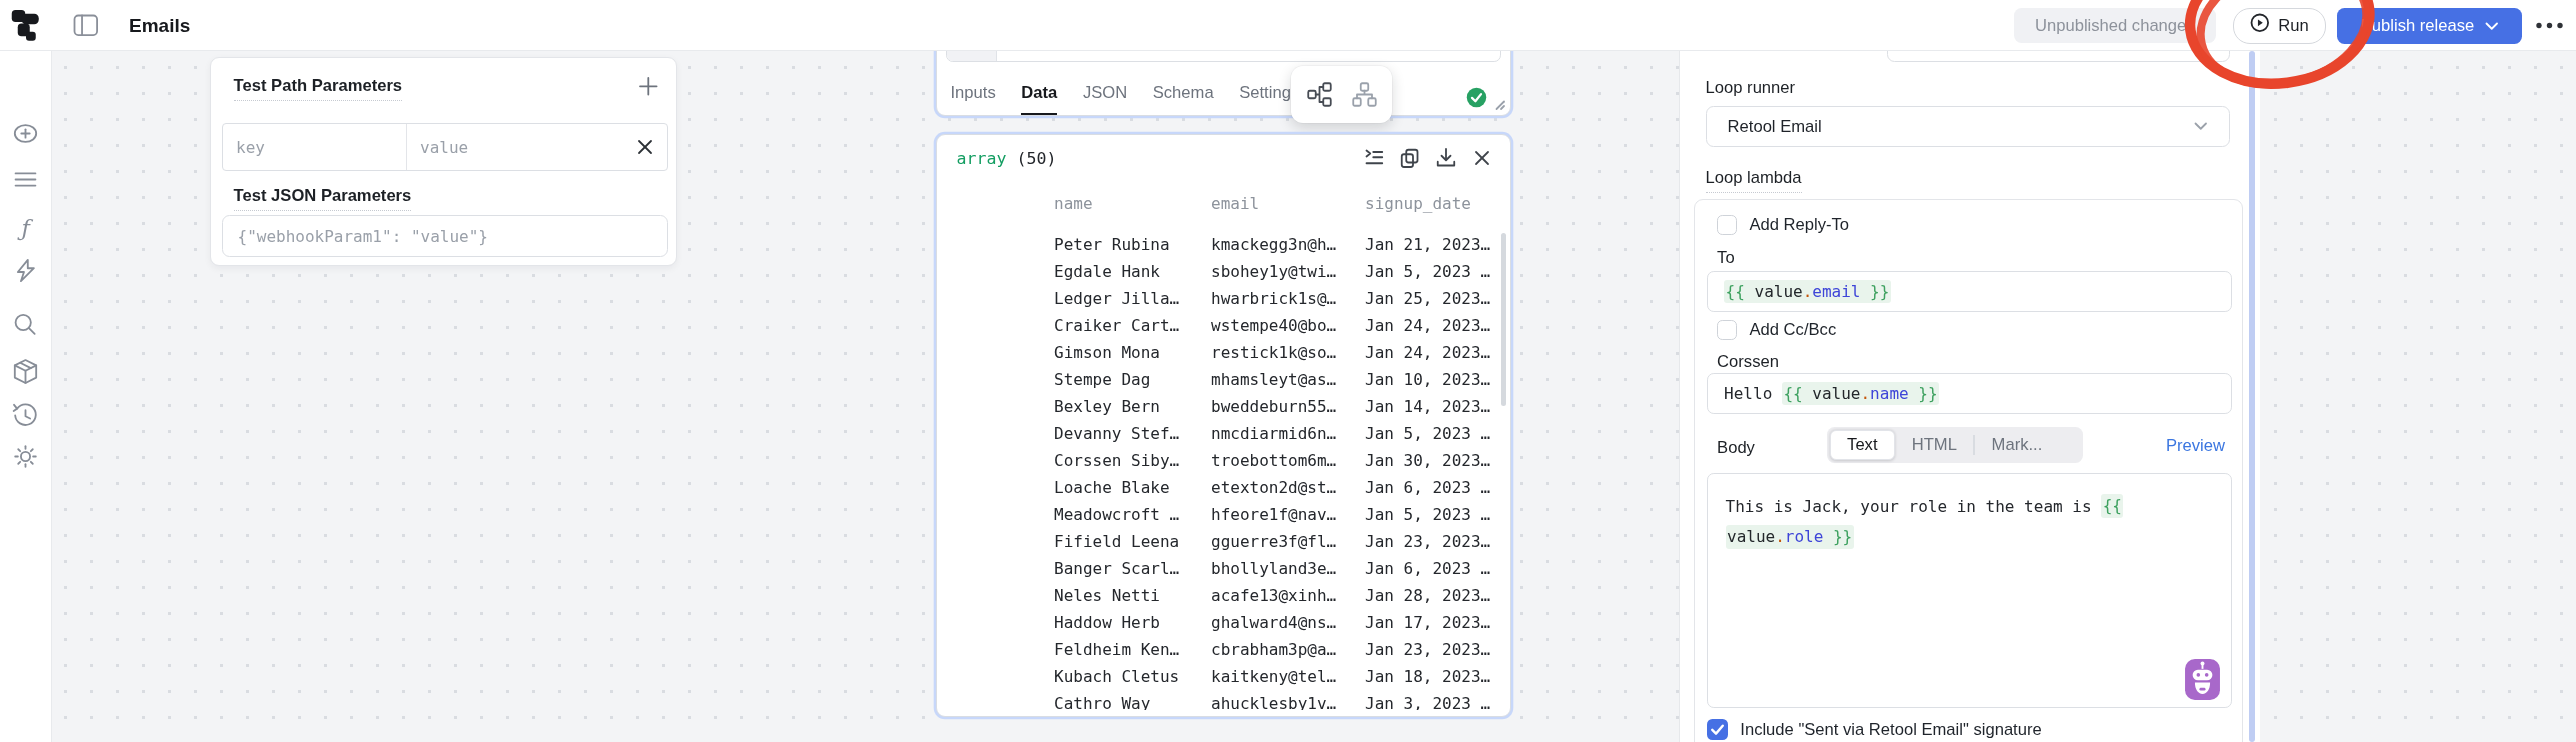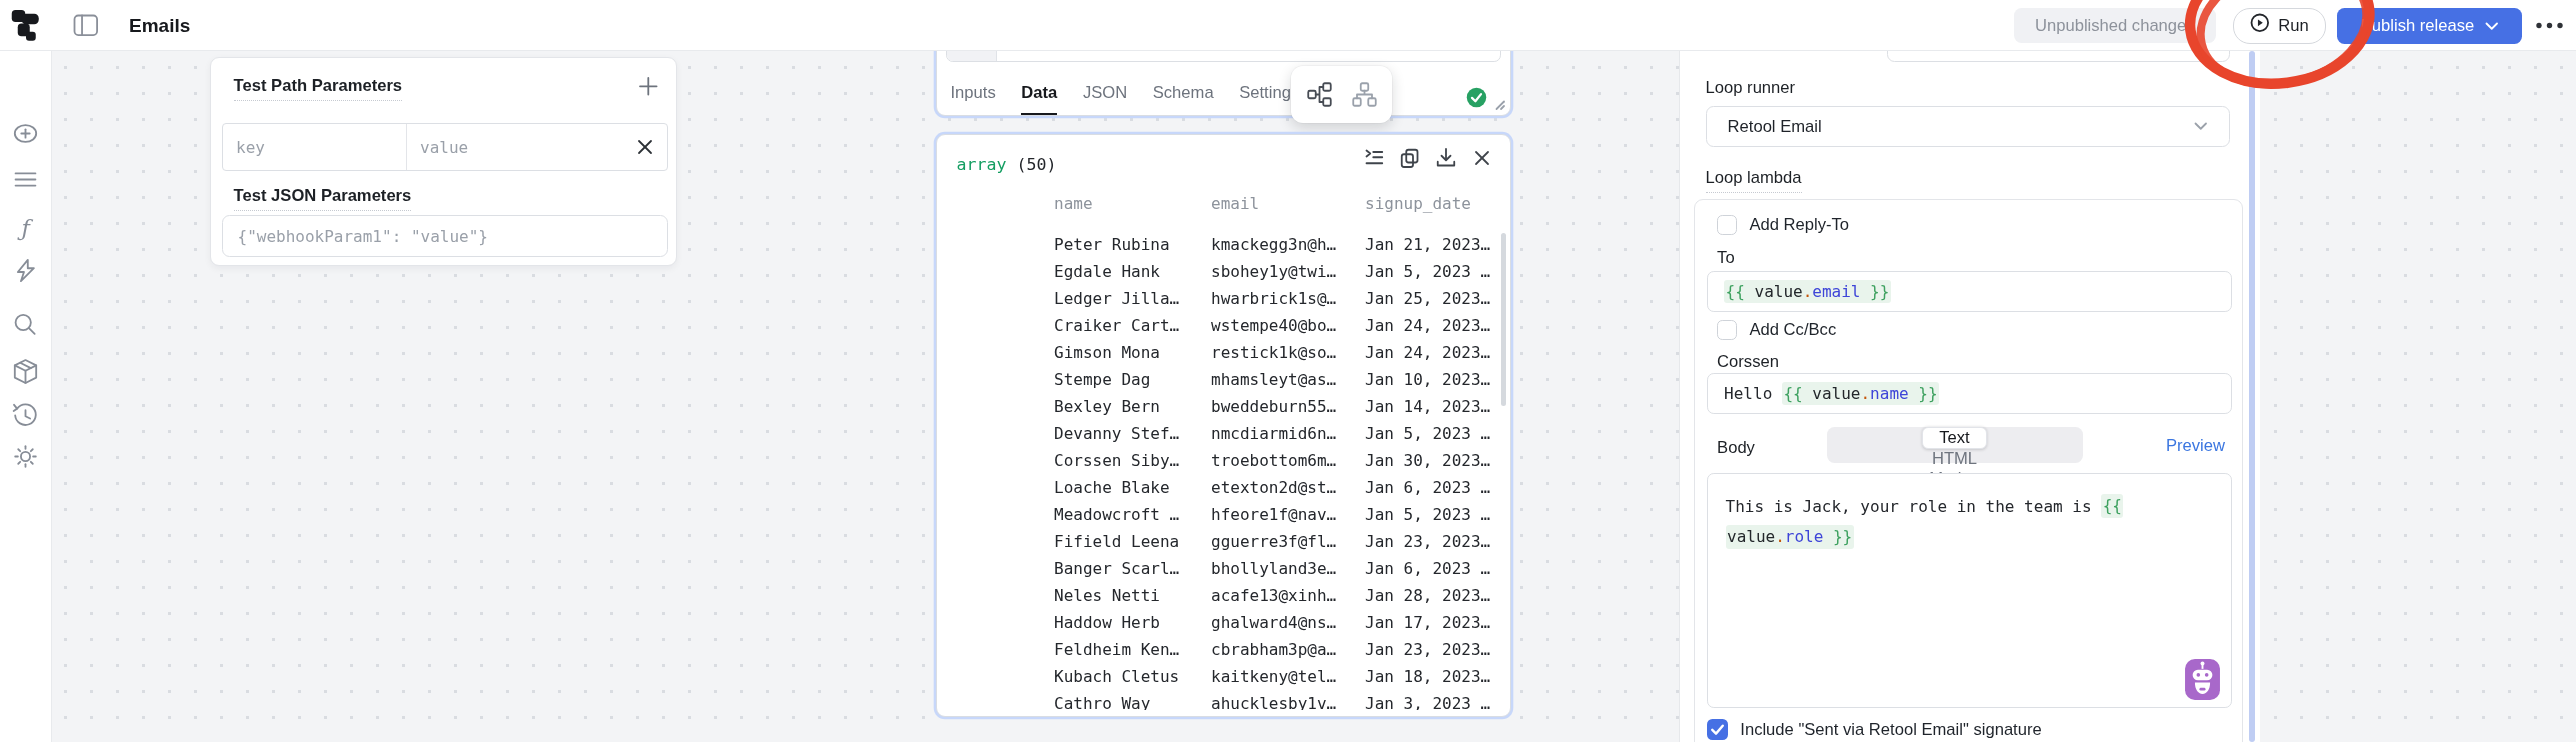--- a/index.html
+++ b/index.html
@@ -103,21 +103,21 @@
   .flow-pill button { background:none; border:none; cursor:pointer; width:27px; height:27px; }
   .block-status { position:absolute; right:22.6px; top:66px; width:21px; height:21px; }
   .resize-handle { position:absolute; right:4.5px; bottom:3.8px; width:13.5px; height:13.5px; cursor:nwse-resize; }
 
   
   .data-card {
     position:absolute; left:936px; top:134px; width:575px; height:583px;
     background:#fff; border:0.8px solid #d9dde3; border-radius:9px;
     box-shadow:0 0 0 2.3px #c7d7fa; z-index:30;
   }
-  .dv-head { position:absolute; left:19.6px; top:13.5px; font-size:16.6px;margin-top:6px; }
+  .dv-head { position:absolute; left:19.6px; top:13.5px; font-size:16.6px; }
   .dv-type { color:var(--code-green,#149e62); }
   .dv-count { color:#23262b; }
   .dv-actions { position:absolute; right:15px; top:10.5px; display:flex; gap:10.5px; }
   .dv-actions button { width:25.6px; height:25.6px; background:none; border:none; cursor:pointer; color:#3f444b; }
   .dv-cols span { position:absolute; top:59px; font-size:16px; color:#8d939c; font-family:"DejaVu Sans Mono", monospace; }
   .colx0 { left:117px; } .colx1 { left:274px; } .colx2 { left:428px; }
   .dv-body { position:absolute; left:0; top:95px; right:6px; bottom:6px; overflow:hidden; }
   .trow { position:relative; height:27px; }
   .tcell { position:absolute; top:50%; transform:translateY(-50%); white-space:pre; font-family:"DejaVu Sans Mono", monospace; font-size:16px; color:#24272c; }
   .dv-scroll { position:absolute; right:3.8px; top:98px; width:5.3px; height:173px; background:#d5d9de; border-radius:3px; cursor:pointer; }
@@ -149,21 +149,21 @@
   .lbl-body { left:22.6px; top:238px; }
   .fld { position:absolute; left:12px; width:525px; height:41px; border:0.8px solid #dcdfe4; border-radius:6.8px; background:#fff; display:flex; align-items:center; padding-left:16.6px; font-size:16px; }
   .inp-to { top:71px; }
   .inp-subject { top:173px; }
   .tok { background:#e9f4ec; border-radius:3px; padding:2.3px 1.5px; white-space:pre; font-family:"DejaVu Sans Mono", monospace; }
   .tk-brace { color:var(--template-green,#3da15f); }
   .tk-var { color:#23272b; }
   .tk-dot { color:#c4560a; }
   .tk-prop { color:var(--token-blue,#3e45d8); }
   .plain-code { color:#24272c; white-space:pre; font-family:"DejaVu Sans Mono", monospace; }
-  .seg { position:absolute; left:132px; top:227px; width:256px; height:36px; background:#ededf0; border-radius:7.5px; display:flex; align-items:center; padding:0 3px;flex-direction:column; }
+  .seg { position:absolute; left:132px; top:227px; width:256px; height:36px; background:#ededf0; border-radius:7.5px; display:flex; align-items:center; padding:0 3px; }
   .seg-item { height:30px; display:flex; align-items:center; padding:0 16.6px; font-size:16.6px; color:#6e747e; cursor:pointer; border-radius:6px; }
   .seg-item.active { background:#fff; color:#17191d; box-shadow:0 0.8px 3px rgba(20,24,31,.18); border:0.8px solid #e2e4e9; }
   .seg-div { width:1.5px; height:19.6px; background:#d9dce1; }
   .preview-link { position:absolute; right:16.6px; top:236px; font-size:16.6px; font-weight:400; color:#3b76e0; text-decoration:none; cursor:pointer; }
   .body-box { position:absolute; left:12px; top:273px; width:525px; height:235px; border:0.8px solid #dcdfe4; border-radius:6.8px; background:#fff; padding:16.6px 18px; font-size:16px; line-height:31px; }
   .robot-btn { position:absolute; right:10.5px; bottom:7.5px; width:35px; height:41px; background:none; border:none; cursor:pointer; }
   .row-sign { left:12px; top:519px; }
   .ep-scroll { position:absolute; right:5.3px; top:0; bottom:0; width:5.3px; background:#bfcdf3; border-radius:3px; cursor:pointer; }
 
   .annotation { position:absolute; left:2176px; top:0; width:218px; height:102px; z-index:60; pointer-events:none; }

